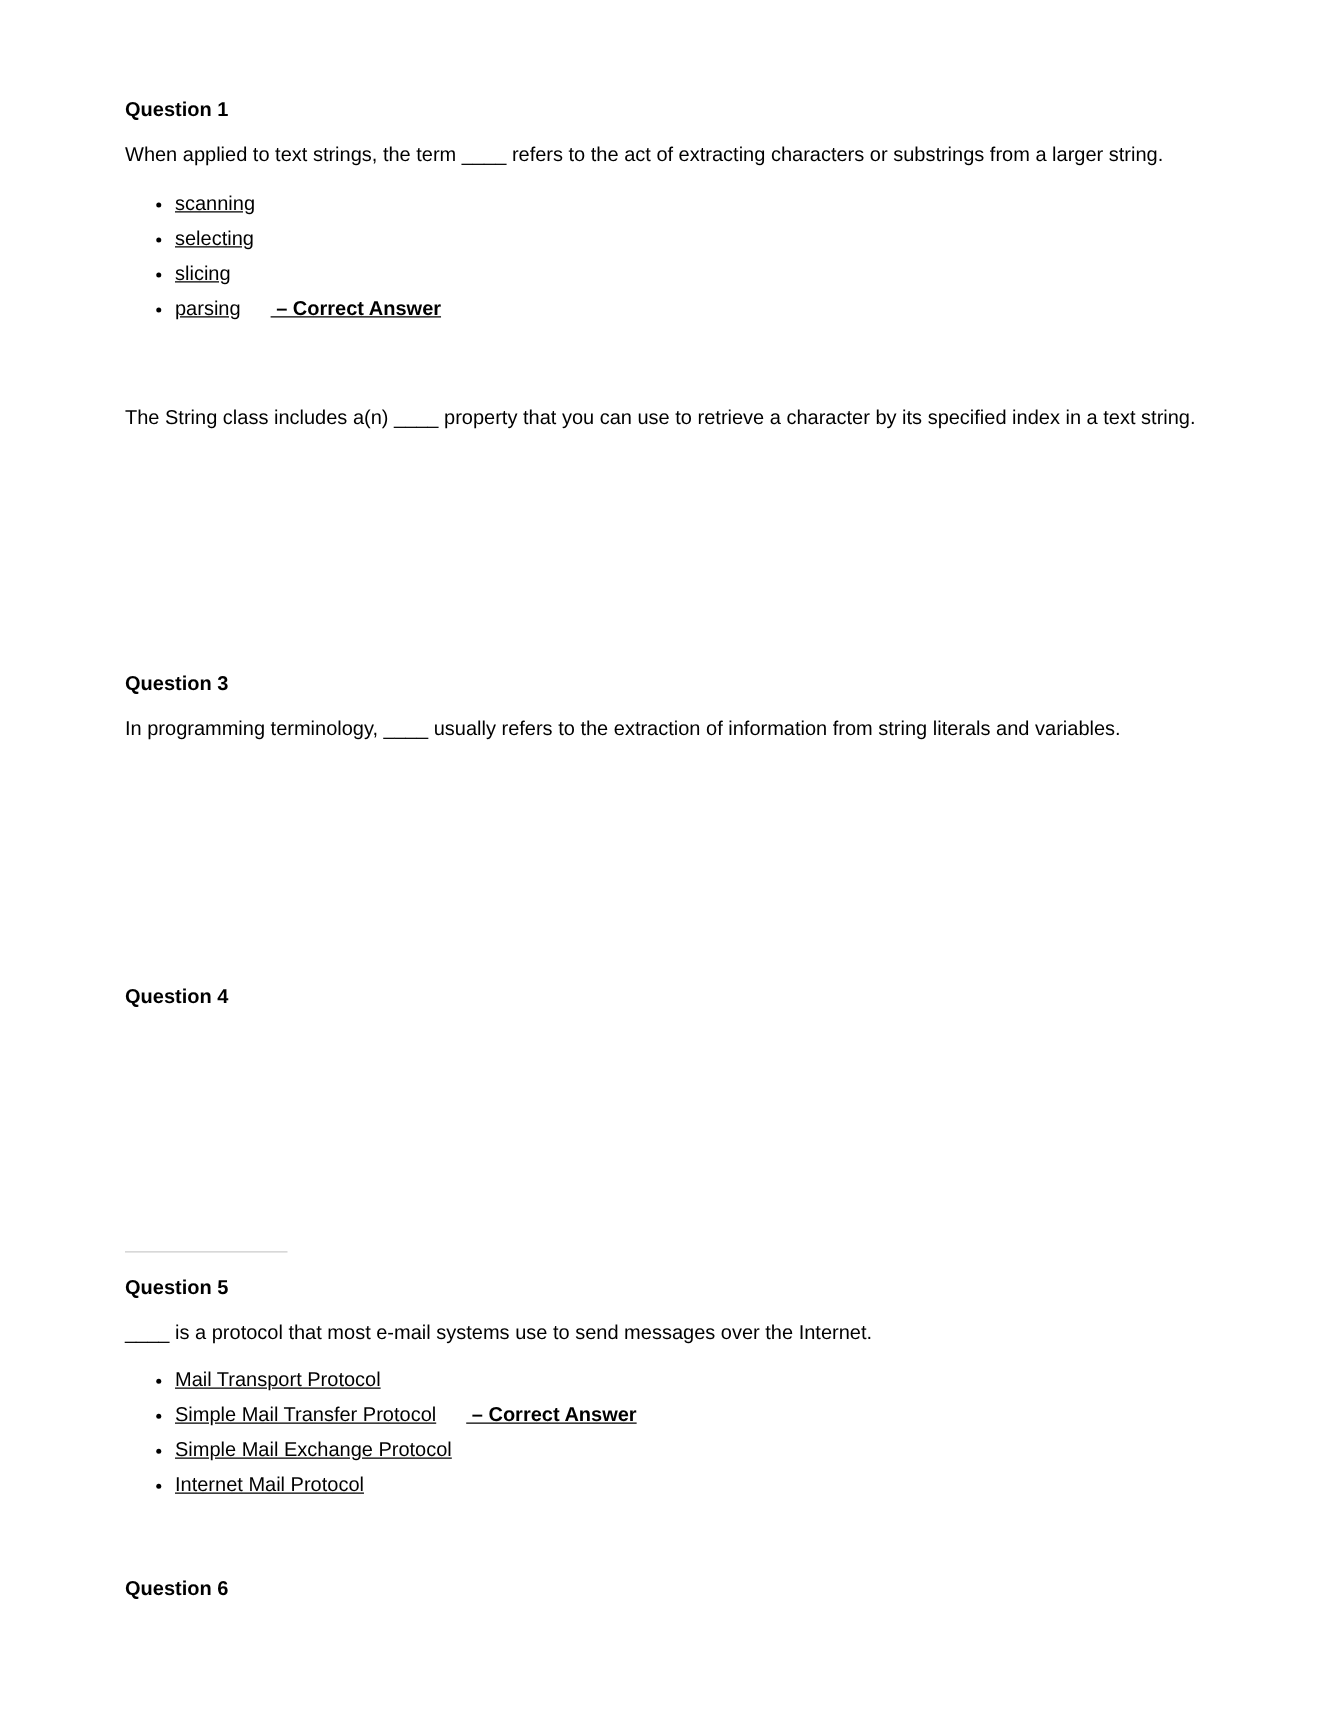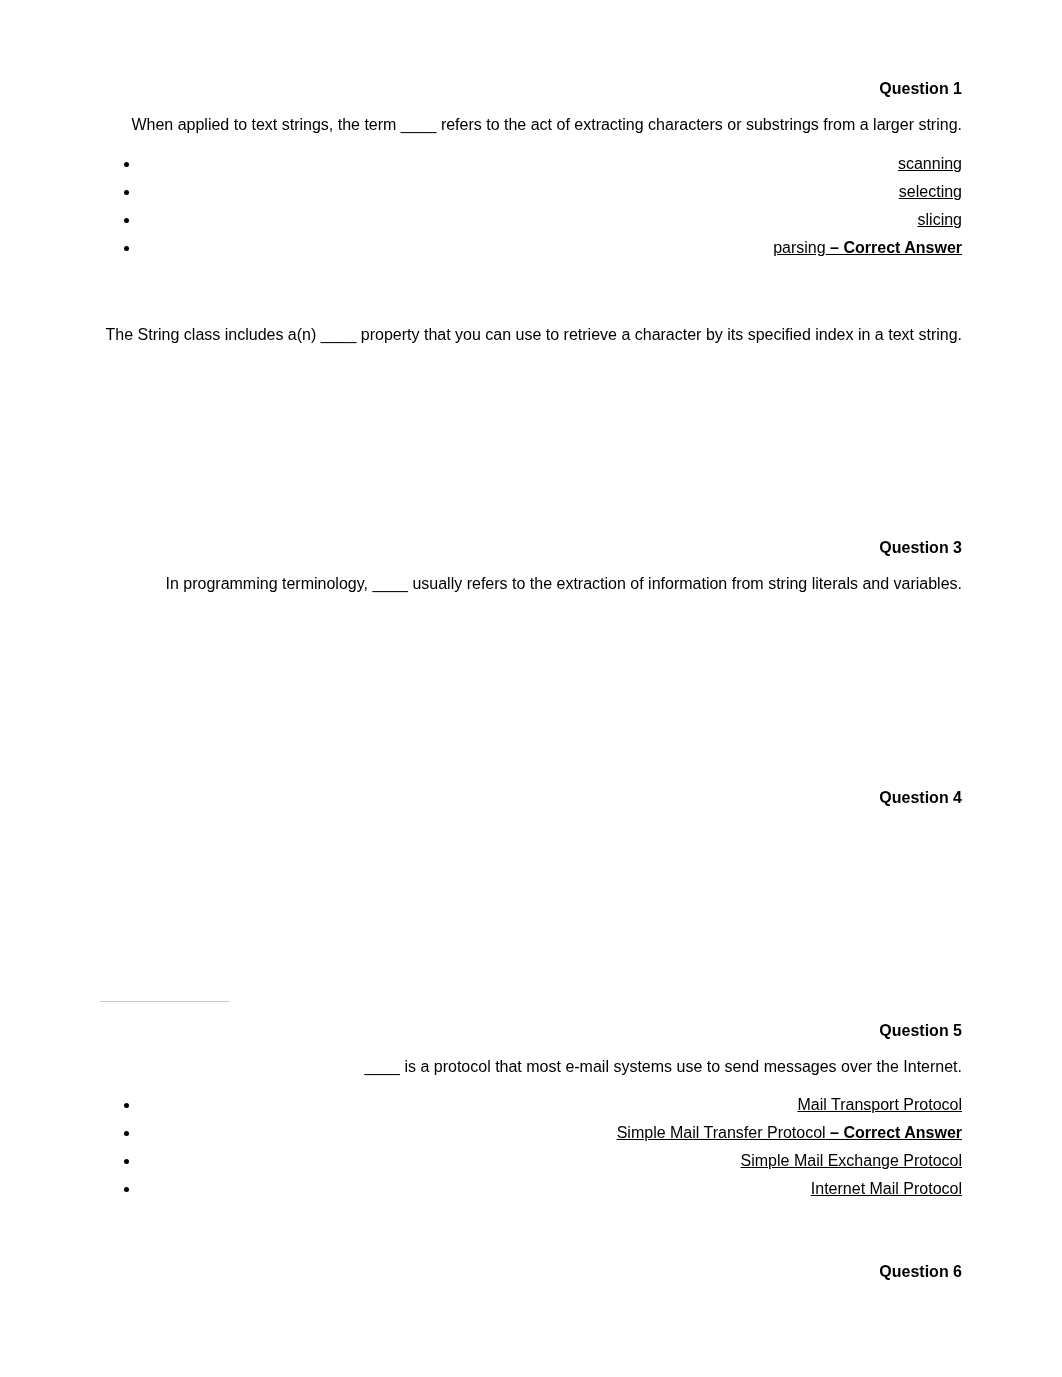--- a/index.html
+++ b/index.html
@@ -1,19 +1,18 @@
 <!DOCTYPE html>
 <html><head>
   <meta charset="utf-8">
   <style>
     * {
       margin: 0;
       padding: 0;
       box-sizing: border-box;
-      text-align: right;
     }
 
     body {
       font-family: Arial, sans-serif;
       font-size: 16px;
       color: #000;
       background: #fff;
       width: 1062px;
       min-height: 1377px;
       padding: 80px 100px;
@@ -42,20 +41,21 @@
     }
 
     .answer-list li {
       font-size: 16px;
       line-height: 1.75;
       text-decoration: underline;
     }
 
     .correct-answer {
       font-weight: bold;
+      padding-left: 24px;
     }
 
     .divider {
       border: none;
       border-top: 1px solid #ccc;
       margin-bottom: 20px;
       width: 130px;
       margin-left: 0;
     }
 

